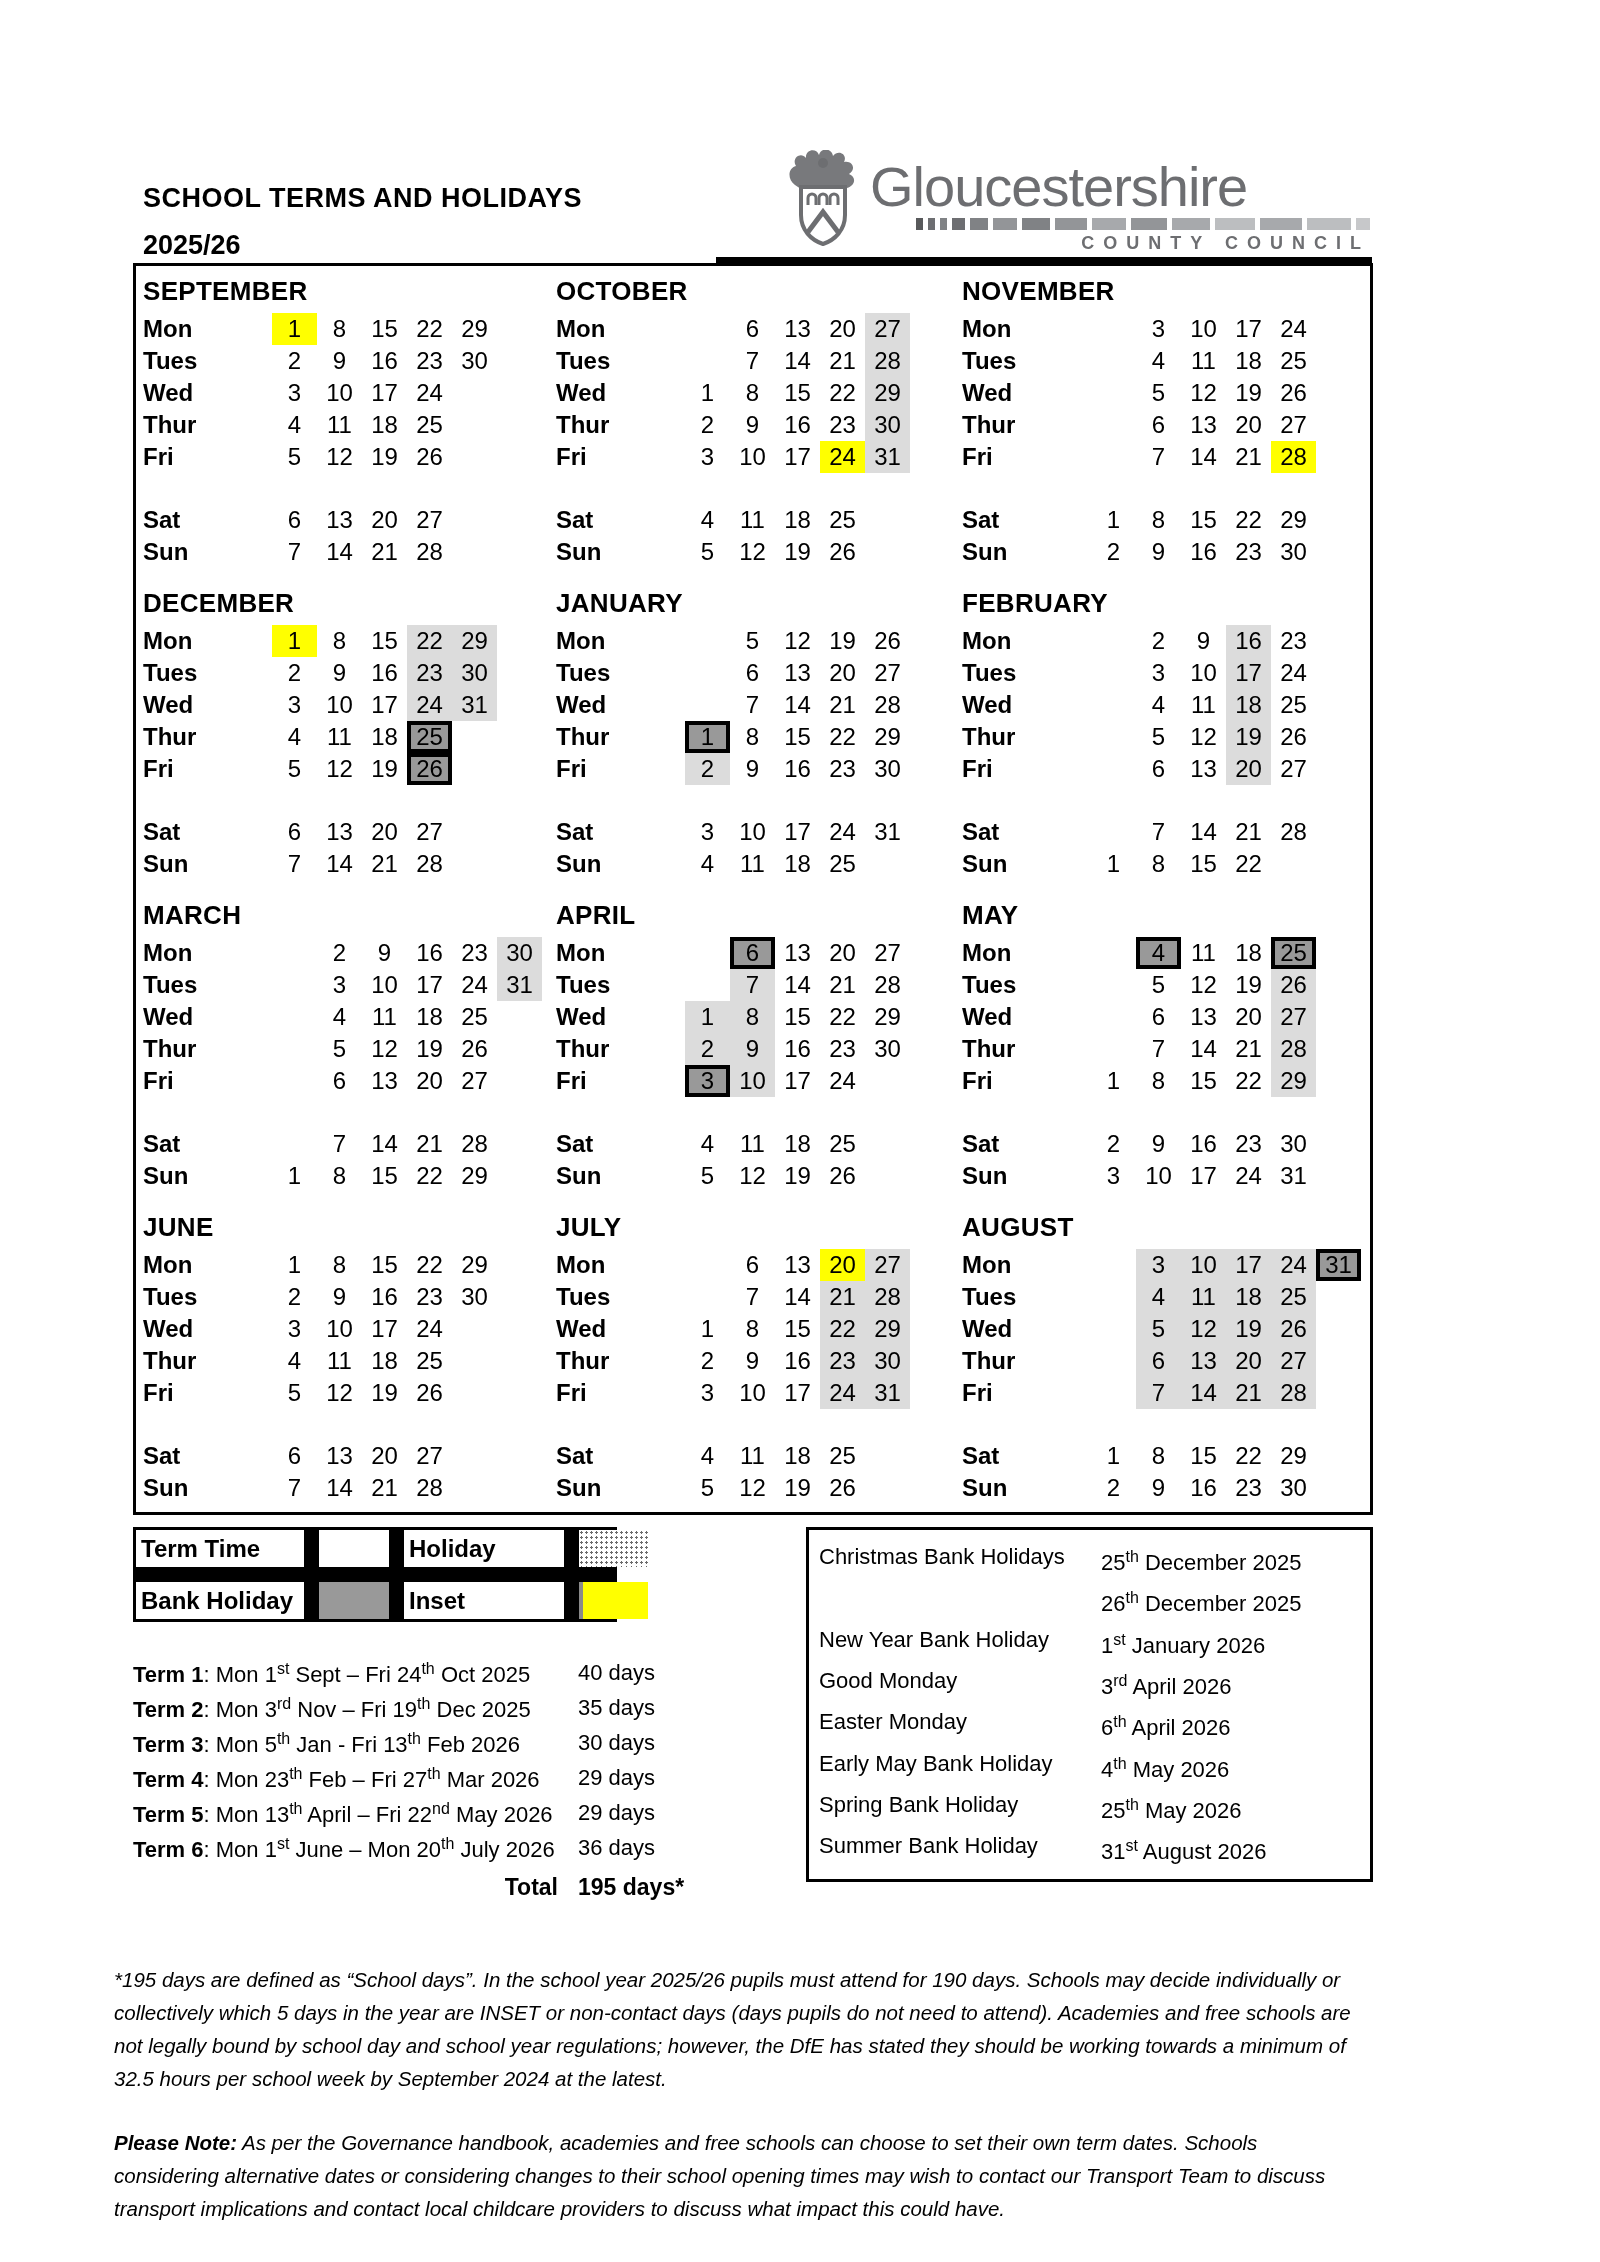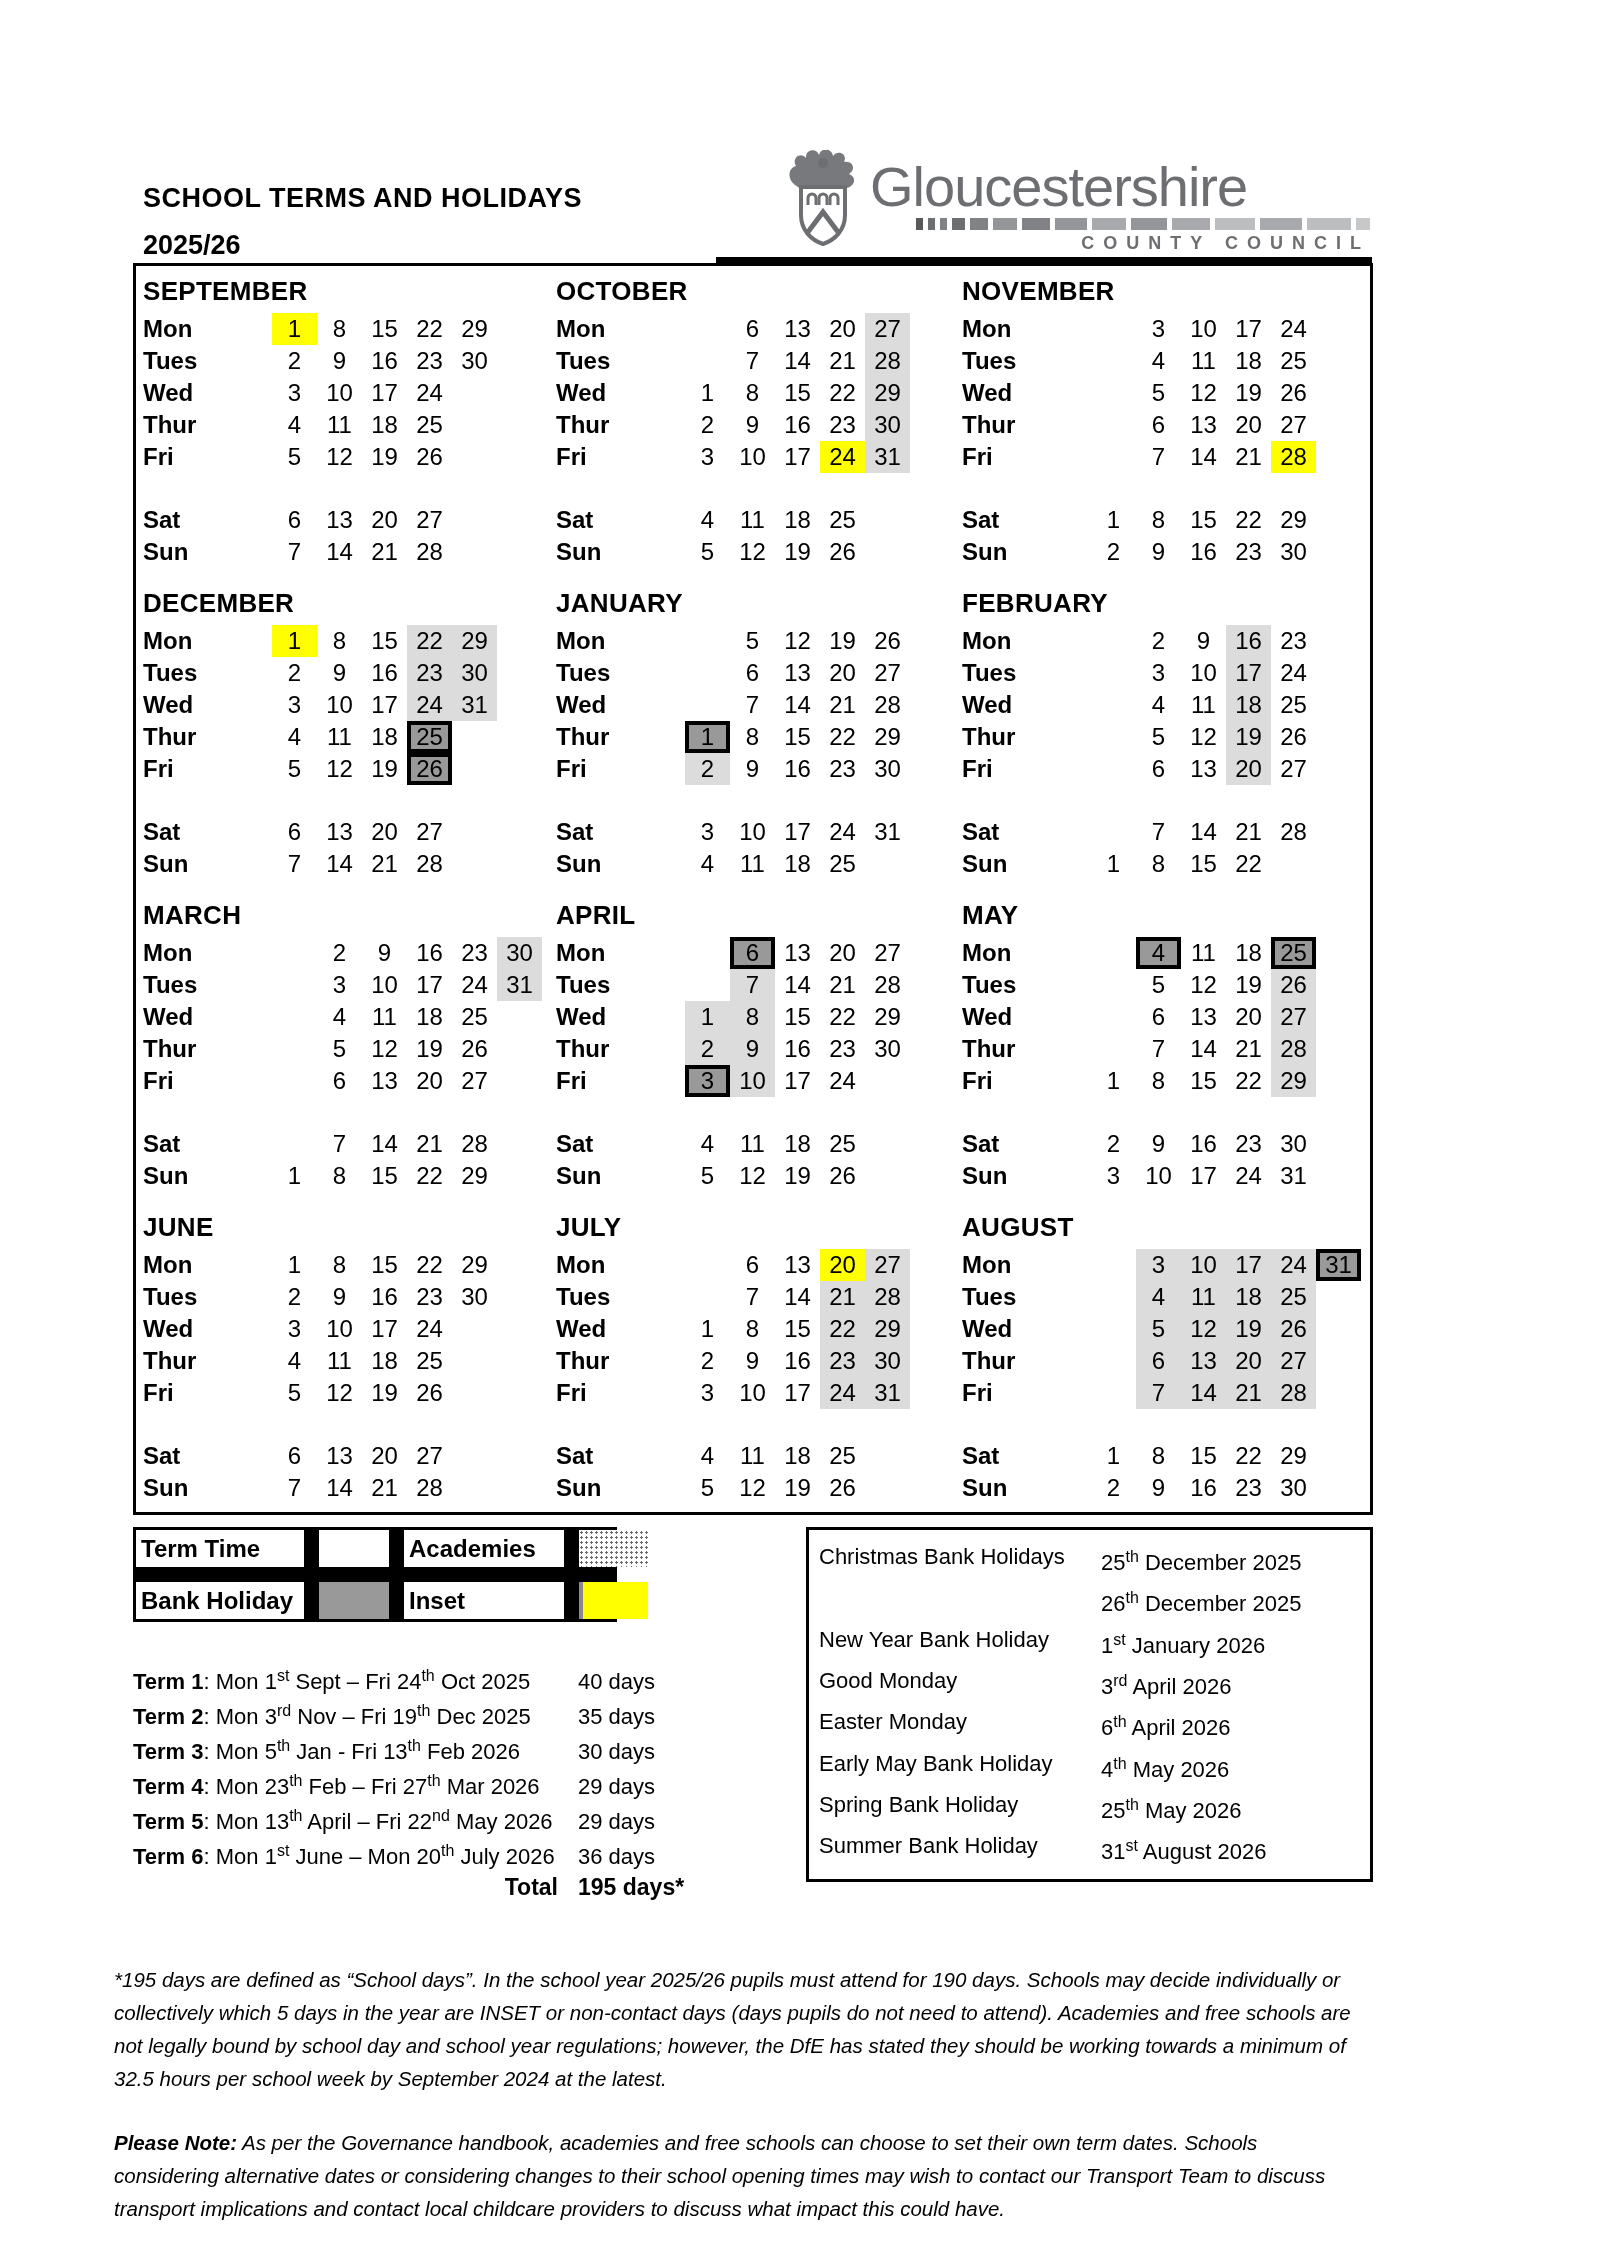--- a/index.html
+++ b/index.html
@@ -30,21 +30,21 @@
   .bottom-row{margin:12px 0 0 133px;width:1240px;display:flex;justify-content:space-between;align-items:flex-start;}
   .left-col{width:655px;}
   .legend{width:484px;box-sizing:border-box;background:#000;border:3px solid #000;display:grid;grid-template-columns:168px 70px 160px 69px;gap:15px;}
   .lcell{background:#fff;height:37px;}
   .lcell.label{font-size:24px;font-weight:bold;line-height:37px;padding-left:5px;}
   .sw-white{background:#fff;}
   .sw-grey{background:#999999;}
   .sw-dots{background:#fff;background-image:radial-gradient(#6a6a6a 1.2px,transparent 1.3px);background-size:5px 5px;}
   .sw-yellow{background:#ffff00;border-left:4px solid #8a8a8a;}
   .terms{margin-top:38px;}
-  .term-row{display:flex;height:35px;align-items:flex-end;font-size:22px;}
+  .term-row{display:flex;height:35px;align-items:flex-start;font-size:22px;}
   .term-dates{width:445px;}
   .term-days{font-size:22px;}
   sup{font-size:16px;}
   .term-total{display:flex;height:35px;align-items:center;font-weight:bold;font-size:23px;}
   .total-label{width:445px;box-sizing:border-box;text-align:right;padding-right:20px;}
   .holiday-box{width:567px;box-sizing:border-box;border:3px solid #000;padding:9px 6px 9px 10px;}
   .bh-row{display:flex;line-height:35px;font-size:22px;}
   .bh-name{width:282px;flex:0 0 auto;}
   
   .notes{margin:58px 160px 0 114px;font-style:italic;font-size:20.5px;line-height:33px;width:1240px;}
@@ -894,21 +894,21 @@
         </div>
       </div>
     </div>
 </div>
 
 <div class="bottom-row">
   <div class="left-col">
     <div class="legend">
       <div class="lcell label">Term Time</div>
       <div class="lcell sw-white"></div>
-      <div class="lcell label">Academies</div>
+      <div class="lcell label">Holiday</div>
       <div class="lcell sw-dots"></div>
       <div class="lcell label">Bank Holiday</div>
       <div class="lcell sw-grey"></div>
       <div class="lcell label">Inset</div>
       <div class="lcell sw-yellow"></div>
     </div>
     <div class="terms">
         <div class="term-row">
           <span class="term-dates"><b>Term 1</b>: Mon 1<sup>st</sup> Sept –  Fri 24<sup>th</sup> Oct 2025</span>
           <span class="term-days">40 days</span>

